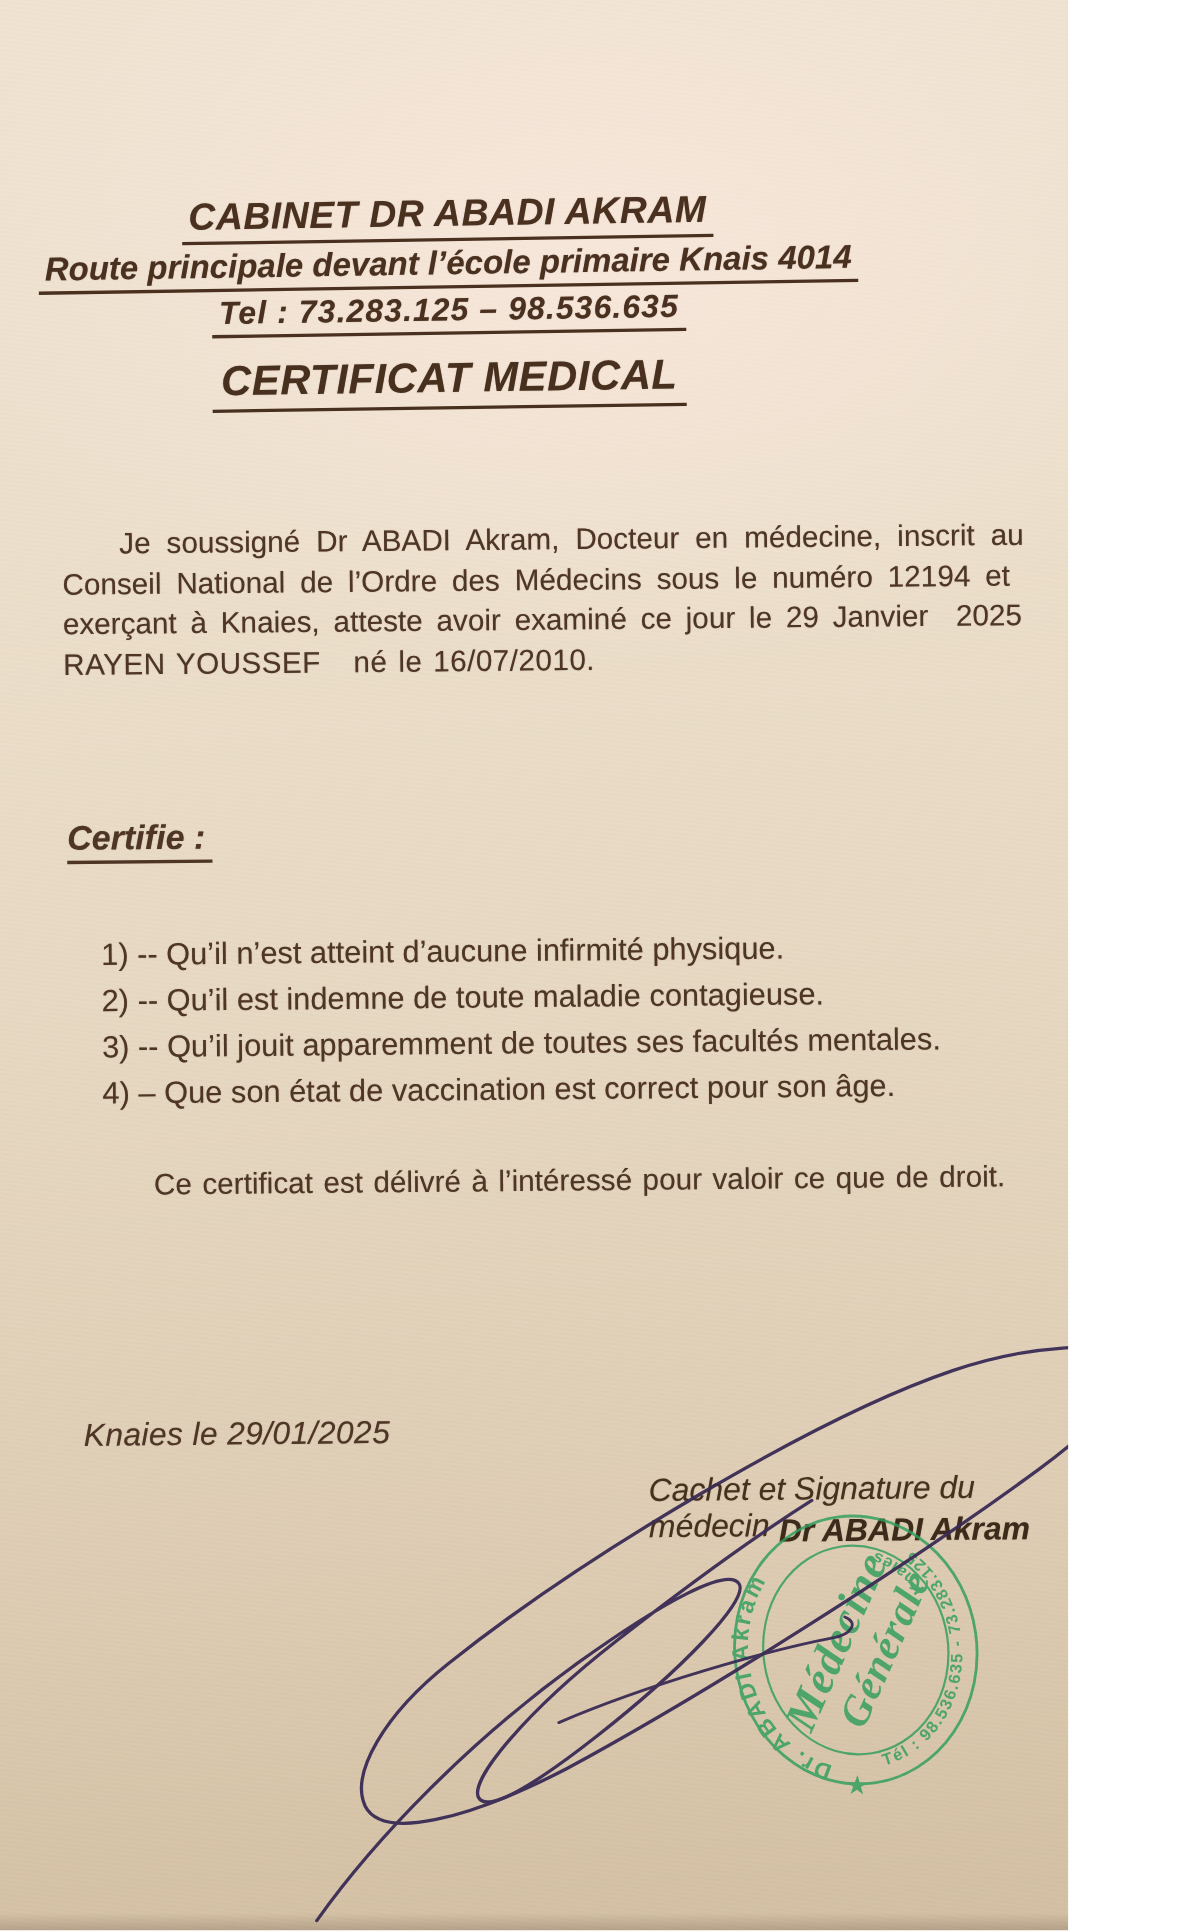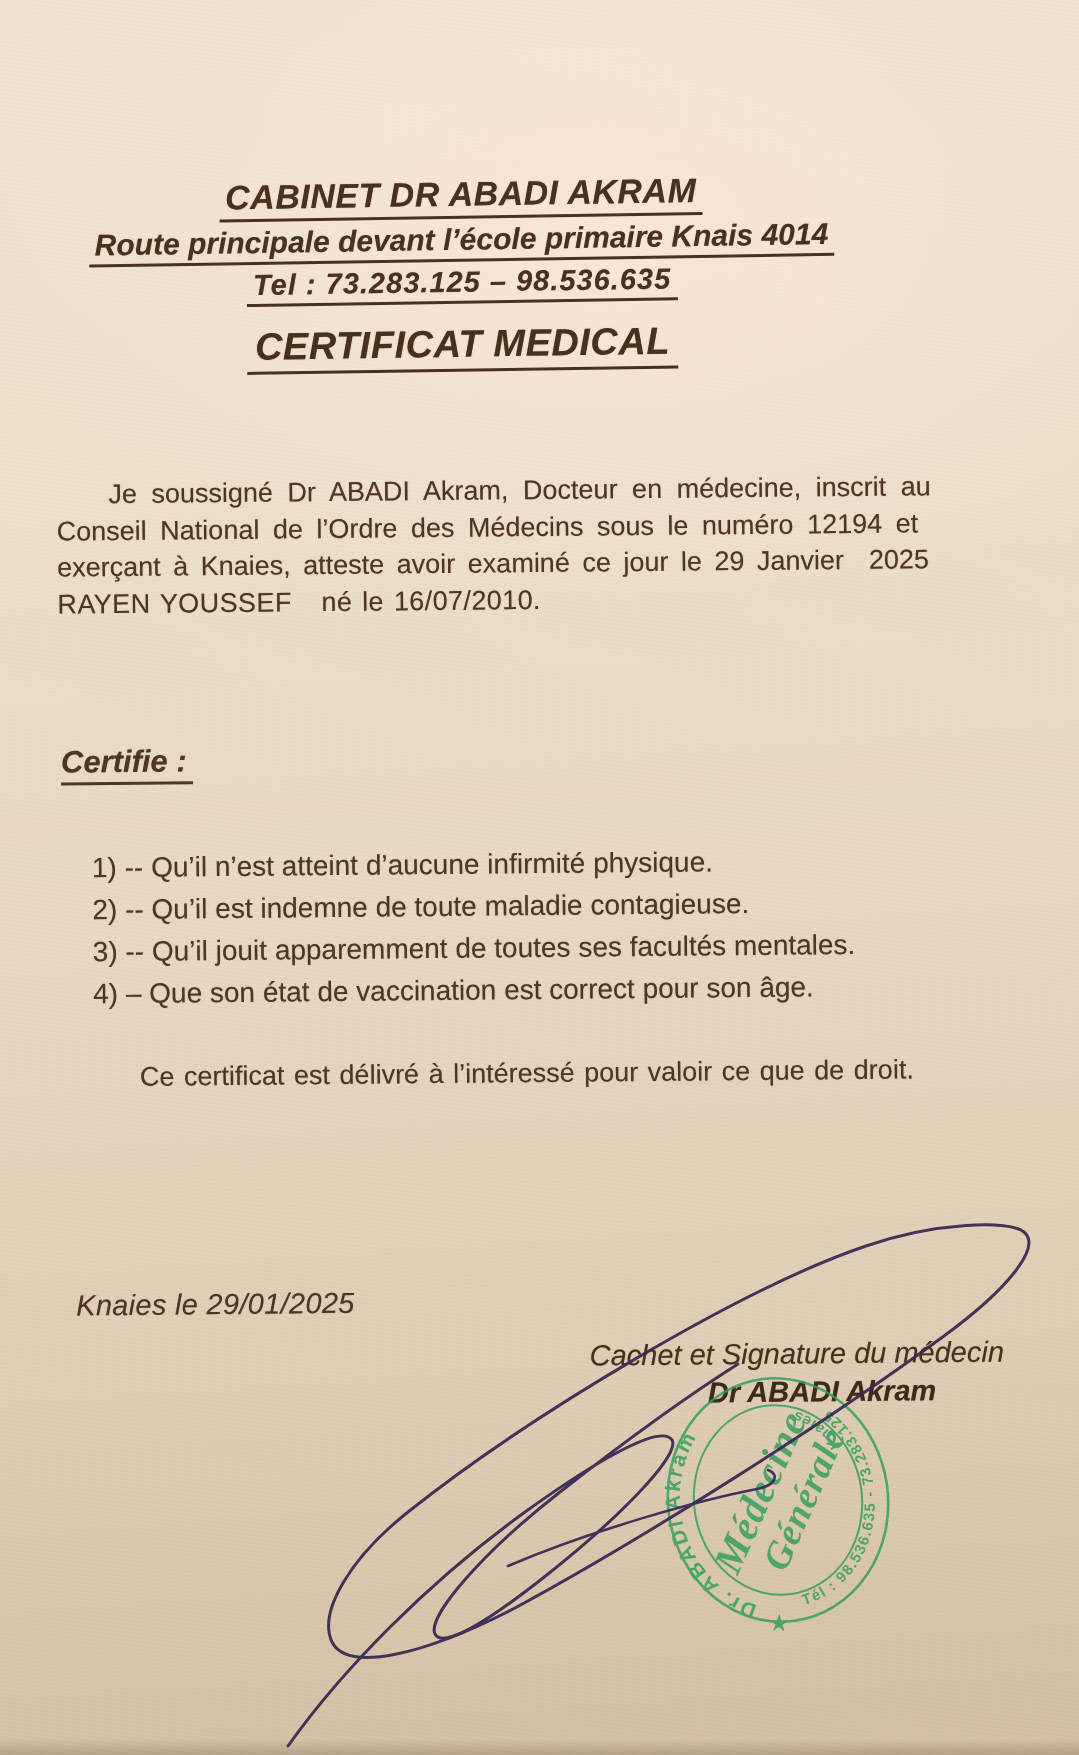--- a/index.html
+++ b/index.html
@@ -1,18 +1,18 @@
 <!DOCTYPE html>
 <html><head>
 <meta charset="utf-8">
 <style>
   html,body{margin:0;padding:0;}
   .page{
     position:relative;
-    width:1079px;height:1755px;
+    width:971px;height:1755px;
     overflow:hidden;
     font-family:"Liberation Sans",sans-serif;
     background:
       radial-gradient(ellipse 150% 115% at 50% 42%, rgba(0,0,0,0) 72%, rgba(88,66,46,0.20) 100%),
       radial-gradient(ellipse 880px 520px at 56% 14%, rgba(255,236,229,0.55), rgba(255,236,229,0) 70%),
       repeating-linear-gradient(7deg, rgba(120,90,60,0.015) 0 2px, rgba(255,255,255,0.015) 2px 4px),
       linear-gradient(176deg,#f0e3d2 0%,#ecdfcb 28%,#e7d8c2 52%,#decdb4 78%,#d2bfa3 100%);
   }
   .page::after{
     content:"";position:absolute;left:0;right:0;bottom:0;height:16px;

